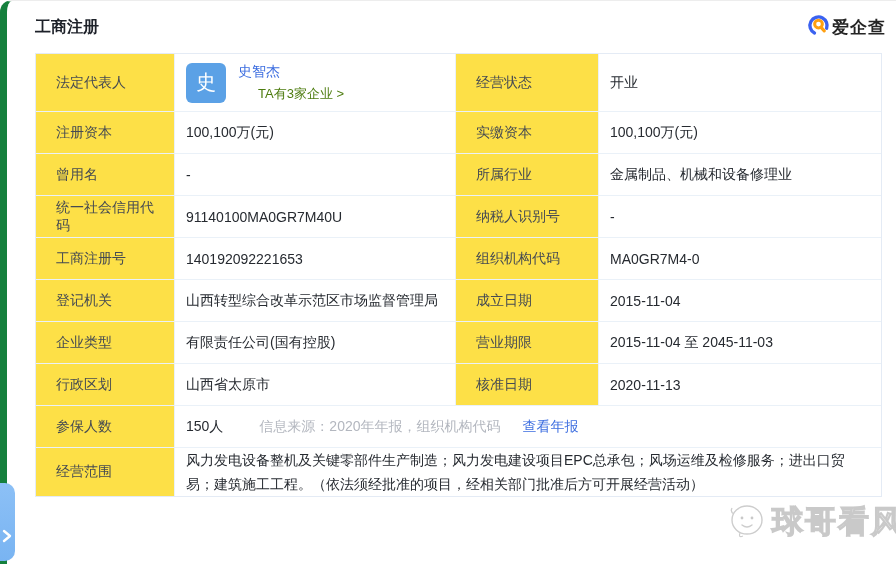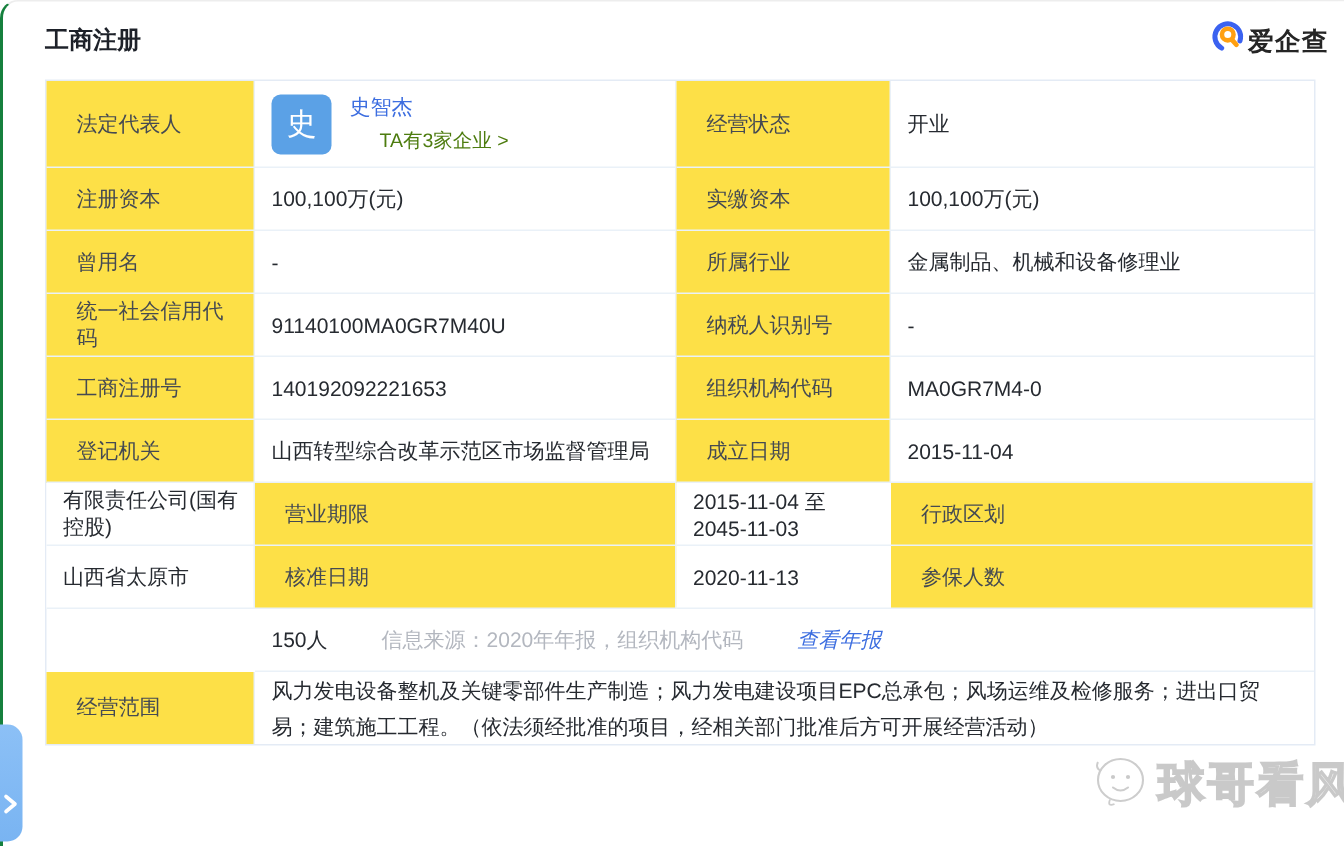--- a/index.html
+++ b/index.html
@@ -4,21 +4,21 @@
 <style>
   html,body{margin:0;padding:0;}
   body{
     width:896px;height:564px;overflow:hidden;background:#fff;
     font-family:"Liberation Sans","DejaVu Sans",sans-serif;
     position:relative;
     -webkit-font-smoothing:antialiased;
   }
   .page{
     position:absolute;inset:0;background:#fff;
-    border-top:1px solid #ededed;border-left:2px solid #15803d;
+    border-top:1px solid #ededed;border-left:7px solid #15803d;
     border-radius:12px 0 0 0;
   }
   
   .header{
     height:52px;display:flex;align-items:center;justify-content:space-between;
     padding:0 10px 0 28px;box-sizing:border-box;
   }
   .page-title{font-size:16px;font-weight:bold;color:#1d2129;}
   .brand{display:flex;align-items:center;gap:2px;}
   .brand-name{font-size:17px;font-weight:bold;color:#252525;letter-spacing:1px;}
@@ -48,21 +48,21 @@
   .avatar{
     width:40px;height:40px;border-radius:6px;background:#5BA1E6;
     color:#fff;font-size:20px;display:flex;align-items:center;justify-content:center;
     flex:0 0 auto;
   }
   .person-lines{display:flex;flex-direction:column;gap:4px;}
   a.link,.link{color:#3D6EE0;text-decoration:none;cursor:pointer;}
   .orange-link{color:#4d7c0f;font-size:13px;cursor:pointer;margin-left:20px;}
   
   .note{color:#B3B7BF;margin-left:36px;}
-  .inline-link{margin-left:36px;color:#3D6EE0;cursor:pointer;font-style:italic;}
+  .inline-link{margin-left:22px;color:#3D6EE0;cursor:pointer;}
   .addr-link{margin-left:20px;color:#3D6EE0;cursor:pointer;}
   
   .scope-value{
     align-items:flex-start;padding:10px 44px 10px 11px;line-height:24px;
   }
   .scope-label{align-items:center;}
   
   .side-tab{
     position:absolute;left:0;top:483px;width:15px;height:78px;
     background:linear-gradient(180deg,#8CC0F6 0%,#79B4F2 100%);
@@ -134,20 +134,21 @@
     <div class="cell label">工商注册号</div>
     <div class="cell value vdiv">140192092221653</div>
     <div class="cell label">组织机构代码</div>
     <div class="cell value">MA0GR7M4-0</div>
 
     <div class="cell label">登记机关</div>
     <div class="cell value vdiv">山西转型综合改革示范区市场监督管理局</div>
     <div class="cell label">成立日期</div>
     <div class="cell value">2015-11-04</div>
 
+    <div class="cell label">企业类型</div>
     <div class="cell value vdiv">有限责任公司(国有控股)</div>
     <div class="cell label">营业期限</div>
     <div class="cell value">2015-11-04 至 2045-11-03</div>
 
     <div class="cell label">行政区划</div>
     <div class="cell value vdiv">山西省太原市</div>
     <div class="cell label">核准日期</div>
     <div class="cell value">2020-11-13</div>
 
     <div class="cell label">参保人数</div>

